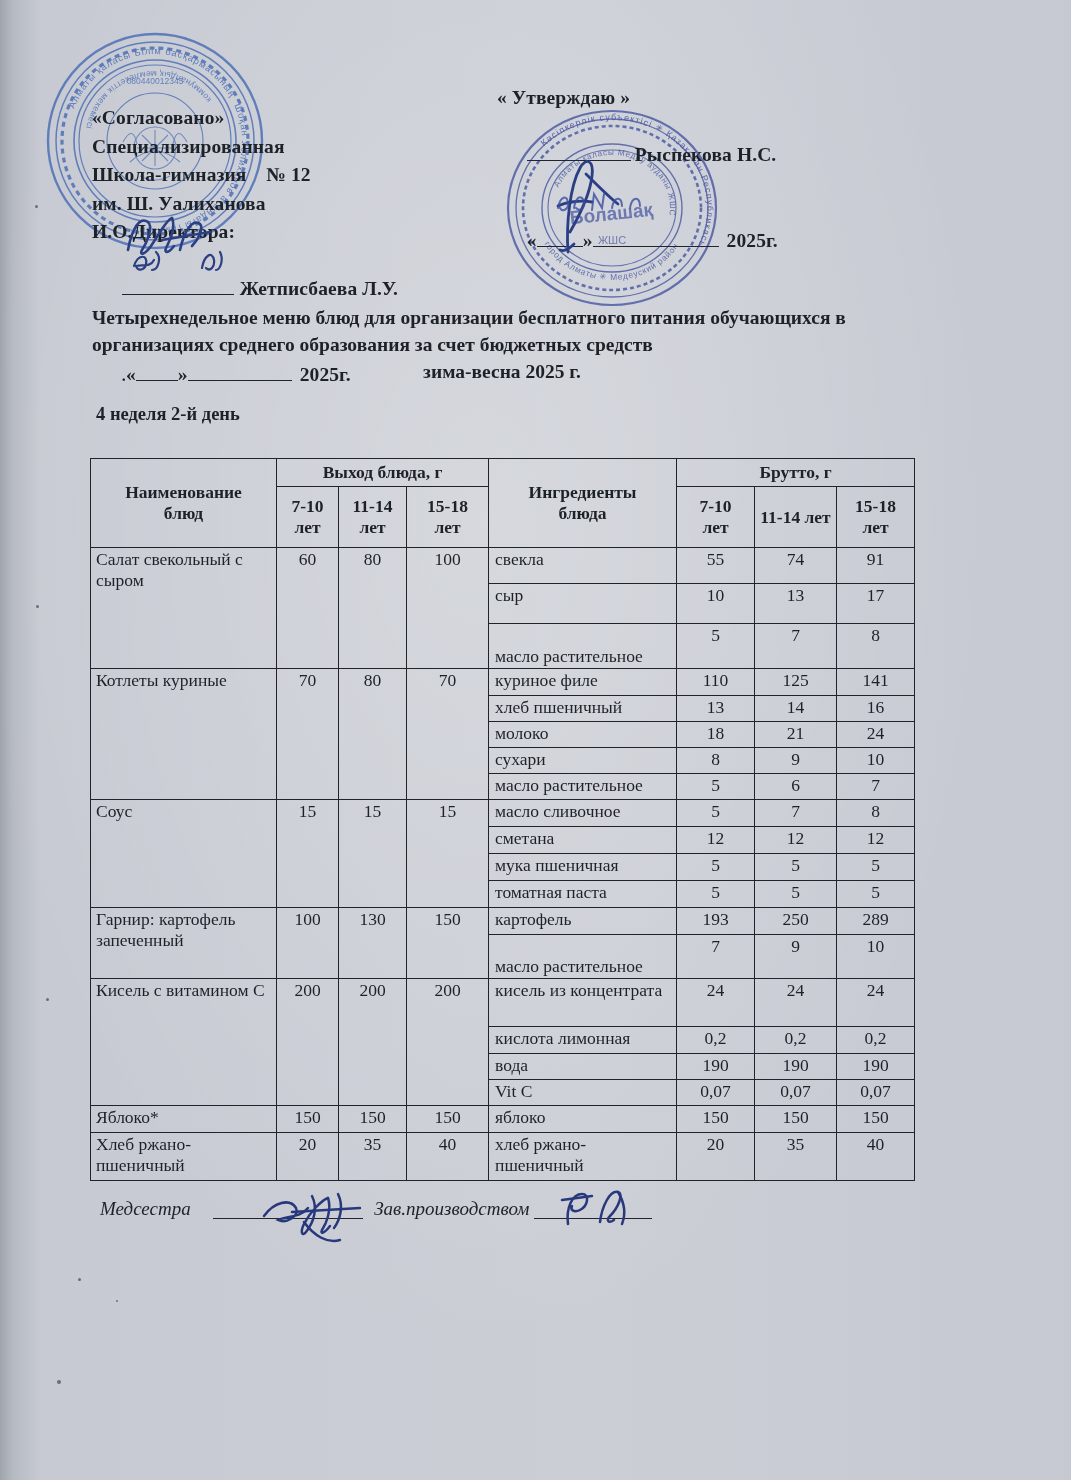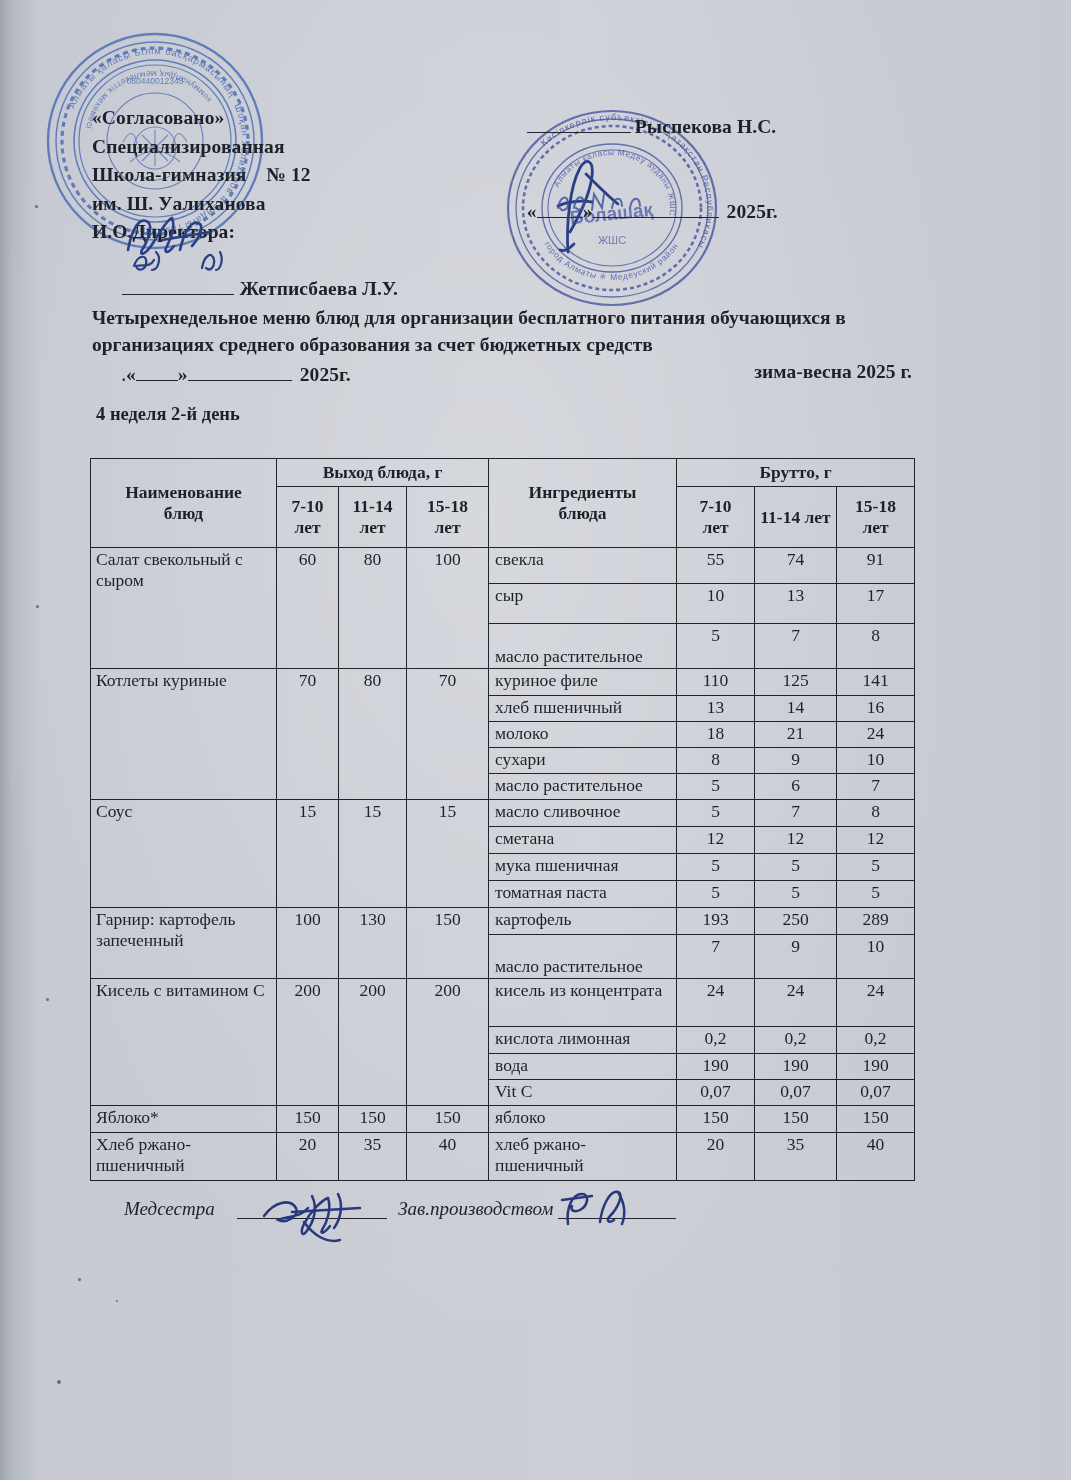--- a/index.html
+++ b/index.html
@@ -29,39 +29,39 @@
   #hdr{position:absolute;left:0;top:0;width:1071px;height:300px;}
   .appr{position:absolute;font-weight:bold;font-size:19.5px;line-height:28.5px;letter-spacing:.1px;}
   #appr-left{left:92px;top:84px;margin-top:20px;}
   #appr-right{left:497px;top:84px;}
   .appr .ln{white-space:pre;}
   .sigline{display:inline-block;border-bottom:1.6px solid #22262c;height:1px;vertical-align:baseline;}
 
   
   #title{position:absolute;left:92px;top:304px;width:820px;
          font-weight:bold;font-size:19.5px;line-height:27px;text-align:left;}
-  #title .c{text-align:right;}
+  #title .c{text-align:center;}
   #daylabel{position:absolute;left:96px;top:404px;font-weight:bold;font-size:18.5px;}
 
   
   #tblwrap{position:absolute;left:90px;top:458px;width:824px;}
   table{border-collapse:collapse;width:824px;table-layout:fixed;
         font-size:17.5px;line-height:21px;}
   th,td{border:1.7px solid #20242a;padding:1px 4px;vertical-align:top;
         background:transparent;font-weight:normal;}
   thead th{text-align:center;font-weight:bold;vertical-align:middle;padding:3px 2px;}
   .num{text-align:center;}
   .dish{text-align:left;padding-left:5px;}
   .ing{text-align:left;padding-left:6px;}
   .vbot{vertical-align:bottom;}
   .c1{width:186px;} .c2{width:62px;} .c3{width:68px;} .c4{width:82px;}
   .c5{width:188px;} .c6{width:78px;} .c7{width:82px;} .c8{width:78px;}
 
   
-  #footer{position:absolute;left:124px;top:1198px;font-size:19px;font-style:italic;font-weight:500;}
+  #footer{position:absolute;left:100px;top:1198px;font-size:19px;font-style:italic;font-weight:500;}
   #footer .lbl{font-style:italic;}
   #footer .blank{display:inline-block;border-bottom:1.7px solid #22262c;height:20px;vertical-align:-4px;}
 
   
   .stampwrap{position:absolute;pointer-events:none;}
   .stampwrap svg{display:block;}
   .sigwrap{position:absolute;pointer-events:none;}
 </style>
 </head>
 <body>
@@ -146,20 +146,21 @@
     <div class="ln">И.О.Директора:</div>
     <div class="ln" style="position:relative;">
       <span class="sigline" style="width:112px;"></span><span style="padding-left:6px;">Жетписбаева Л.У.</span>
     </div>
     <div class="ln" style="position:relative;">
       <span style="font-size:16px;">.</span><span>«</span><span class="sigline" style="width:42px;"></span><span>»</span><span class="sigline" style="width:104px;"></span><span style="padding-left:8px;">2025г.</span>
     </div>
   </div>
 
   <div class="appr" id="appr-right">
+    <div class="ln">« Утверждаю »</div>
     <div class="ln">
       <span class="sigline" style="width:104px;"></span><span style="padding-left:4px;">Рыспекова Н.С.</span>
     </div>
     <div class="ln">
       <span>«</span><span class="sigline" style="width:46px;"></span><span>»</span><span class="sigline" style="width:126px;"></span><span style="padding-left:8px;">2025г.</span>
     </div>
   </div>
 </div>
 
 <div class="sigwrap" style="left:118px;top:206px;">

